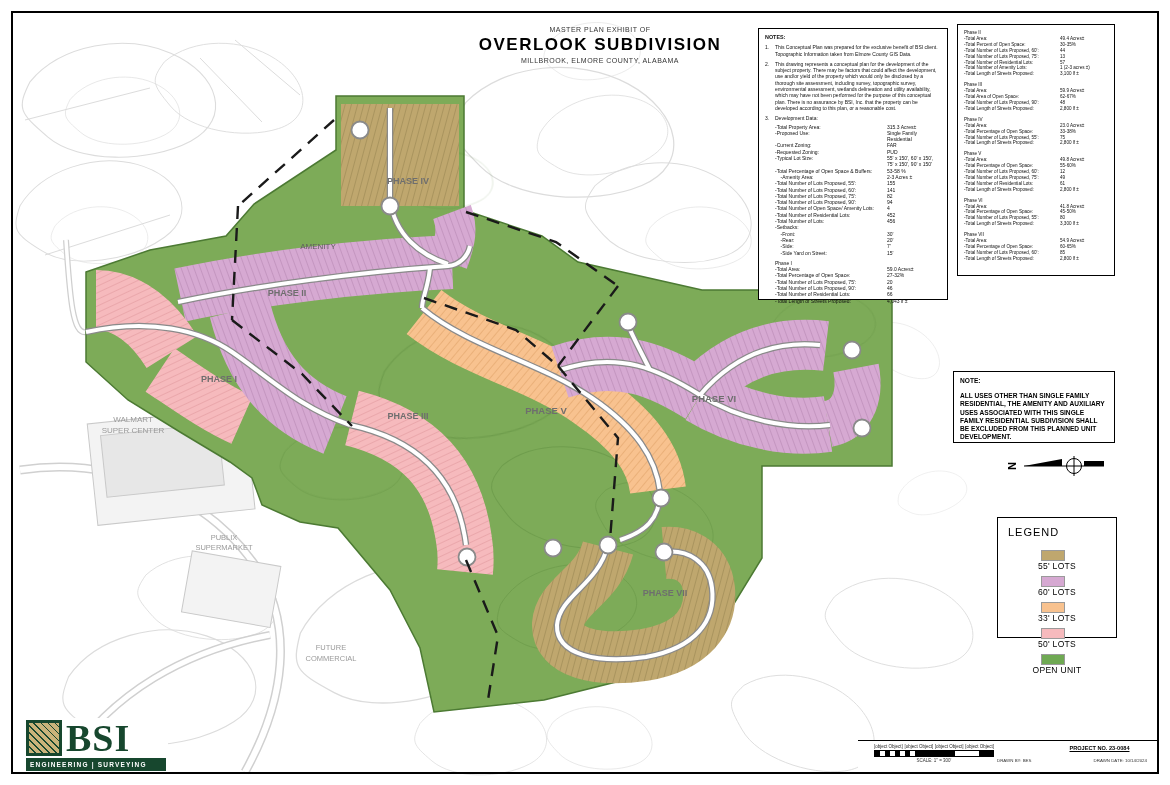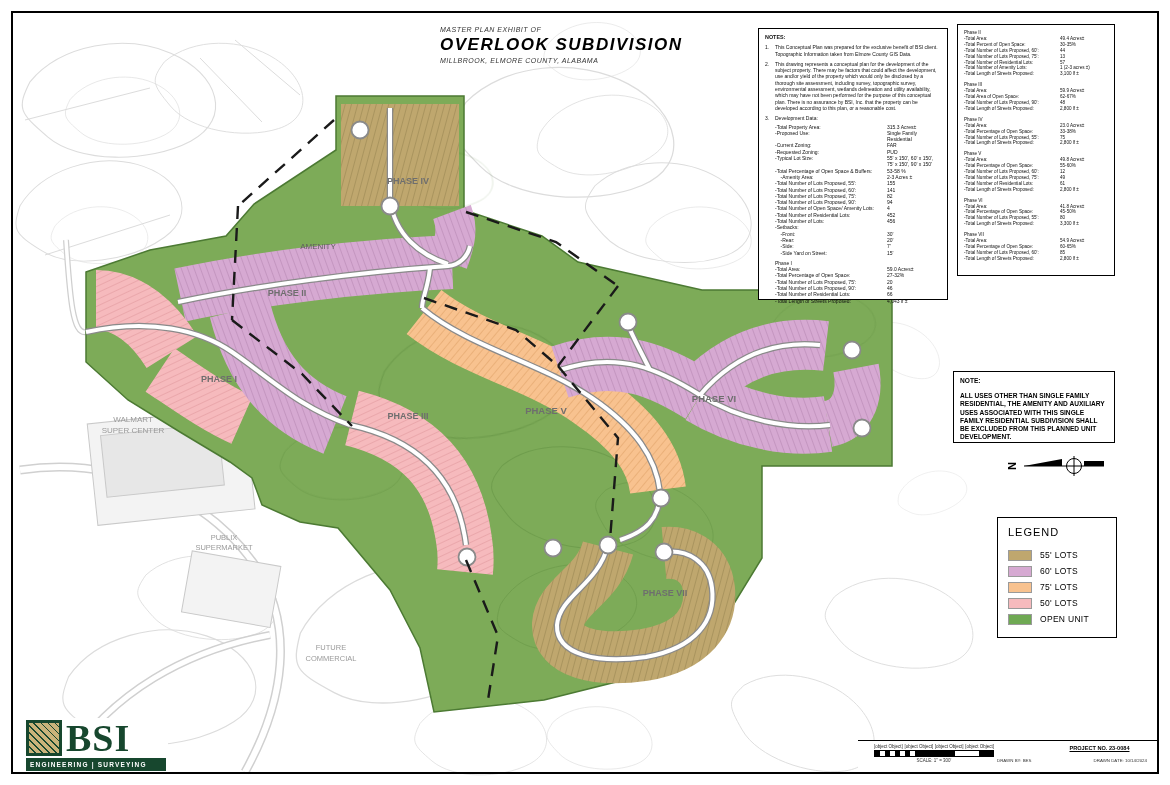--- a/index.html
+++ b/index.html
@@ -2,21 +2,21 @@
 <html><head>
 <meta charset="utf-8">
 <style>
   html,body{margin:0;padding:0;background:#ffffff;}
   body{font-family:"Liberation Sans",sans-serif;color:#000;}
   #sheet{position:relative;width:1170px;height:785px;background:#fff;overflow:hidden;}
   #border{position:absolute;left:11px;top:11px;right:11px;bottom:11px;border:2.5px solid #000;}
   #mapsvg{position:absolute;left:0;top:0;width:1170px;height:785px;}
 
   
-  #titleblock{position:absolute;left:440px;top:26px;width:320px;text-align:left;font-style:italic;}
+  #titleblock{position:absolute;left:440px;top:26px;width:320px;text-align:center;}
   #titleblock .t1{font-size:7px;color:#333;letter-spacing:.5px;}
   #titleblock .t2{font-size:17px;font-weight:bold;letter-spacing:1.5px;margin:2px 0;}
   #titleblock .t3{font-size:7px;color:#333;letter-spacing:.5px;}
 
   
   #notesbox{position:absolute;left:758px;top:28px;width:190px;height:272px;border:1px solid #000;
             background:#fff;padding:5px 6px;box-sizing:border-box;font-size:5px;line-height:6.3px;color:#111;}
   #notesbox .bh{font-size:5.4px;font-weight:bold;margin-bottom:4px;}
   .nrow{display:flex;margin-bottom:4px;}
   .nnum{width:10px;flex:none;}
@@ -36,21 +36,21 @@
 
   
   #notebox{position:absolute;left:953px;top:371px;width:162px;height:72px;border:1.5px solid #000;
            background:#fff;padding:5px 6px;box-sizing:border-box;font-size:6.6px;line-height:8.2px;font-weight:bold;}
   #notebox .nh{margin-bottom:7px;}
 
   
   #legend{position:absolute;left:997px;top:517px;width:120px;height:121px;border:1.5px solid #000;
           background:#fff;padding:8px 10px;box-sizing:border-box;}
   #legend .lt{font-size:11px;letter-spacing:1px;margin-bottom:12px;}
-  .litem{display:flex;align-items:flex-start;margin-bottom:5px;}
+  .litem{display:flex;align-items:center;margin-bottom:5px;flex-direction:column;}
   .swatch{width:24px;height:11px;flex:none;margin-right:8px;border:1px solid #9a9a9a;box-sizing:border-box;}
   .llabel{font-size:8.5px;letter-spacing:.3px;}
 
   
   #brand{position:absolute;left:24px;top:718px;width:140px;background:#fff;padding:2px;}
   #brandrow{display:flex;align-items:center;}
   #brandmark{width:36px;height:36px;border:3px solid #17472e;box-sizing:border-box;background:
       repeating-linear-gradient(45deg,#c9b37a 0 4px,#17472e 4px 5px);margin-right:4px;}
   #brandname{font-family:"Liberation Serif",serif;font-weight:bold;font-size:38px;color:#17472e;letter-spacing:1px;line-height:36px;}
   #brandbar{margin-top:2px;background:#17472e;color:#fff;font-size:6.5px;letter-spacing:1.2px;
@@ -603,21 +603,21 @@
           <span class="llabel">55' LOTS</span>
         </div>
 
         <div class="litem">
           <span class="swatch" style="background: rgb(214, 169, 210);"></span>
           <span class="llabel">60' LOTS</span>
         </div>
 
         <div class="litem">
           <span class="swatch" style="background: rgb(248, 194, 143);"></span>
-          <span class="llabel">75' LOTS</span>
+          <span class="llabel">33' LOTS</span>
         </div>
 
         <div class="litem">
           <span class="swatch" style="background: rgb(246, 186, 189);"></span>
           <span class="llabel">50' LOTS</span>
         </div>
 
         <div class="litem">
           <span class="swatch" style="background: rgb(111, 169, 83);"></span>
           <span class="llabel">OPEN UNIT</span>

